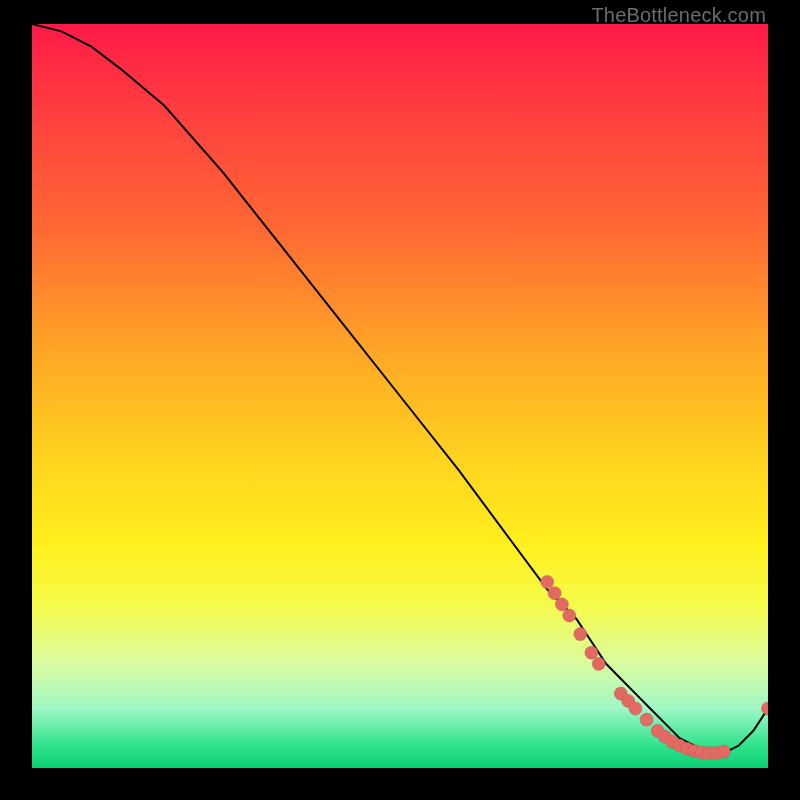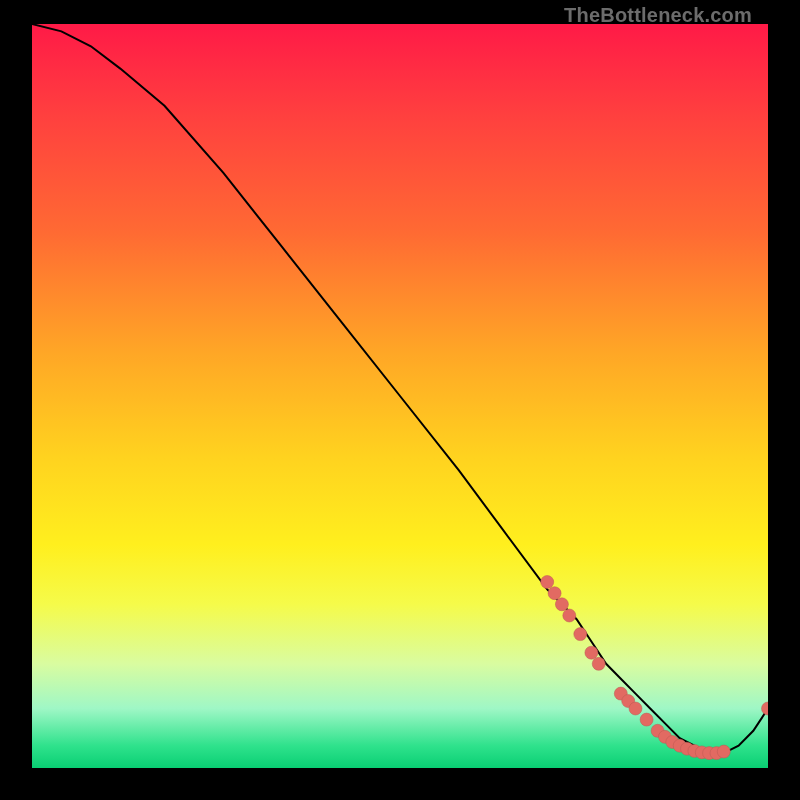--- a/index.html
+++ b/index.html
@@ -41,26 +41,25 @@
   .curve-svg {
     position: absolute;
     left: 0;
     top: 0;
     width: 736px;
     height: 744px;
   }
   .watermark {
     position: absolute;
     top: 4px;
-    right: 48px;
+    right: 34px;
     font-family: Arial, Helvetica, sans-serif;
     font-size: 20px;
     color: #6c6c6c;
     letter-spacing: 0.2px;
-    font-weight: bold;
   }
 </style>
 </head>
 <body>
 <div class="stage">
 
   <div class="plot">
     <svg class="curve-svg" viewBox="0 0 736 744" preserveAspectRatio="none">
       <path id="curve-path" fill="none" stroke="#000000" stroke-width="2" d="M0.0 0.0 L29.4 7.4 L58.9 22.3 L88.3 44.6 L132.5 81.8 L191.4 148.8 L250.2 223.2 L309.1 297.6 L368.0 372.0 L426.9 446.4 L471.0 505.9 L515.2 565.4 L529.9 580.3 L544.6 595.2 L559.4 617.5 L574.1 639.8 L588.8 654.7 L603.5 669.6 L618.2 684.5 L633.0 699.4 L647.7 714.2 L662.4 721.7 L677.1 729.1 L691.8 729.1 L706.6 721.7 L721.3 706.8 L736.0 684.5"></path>
       <g id="marker-layer">

